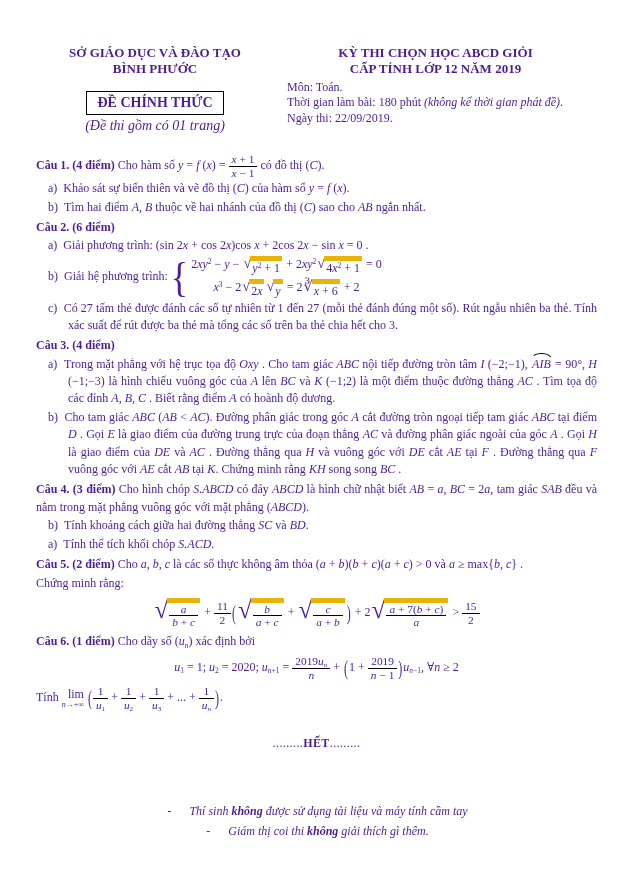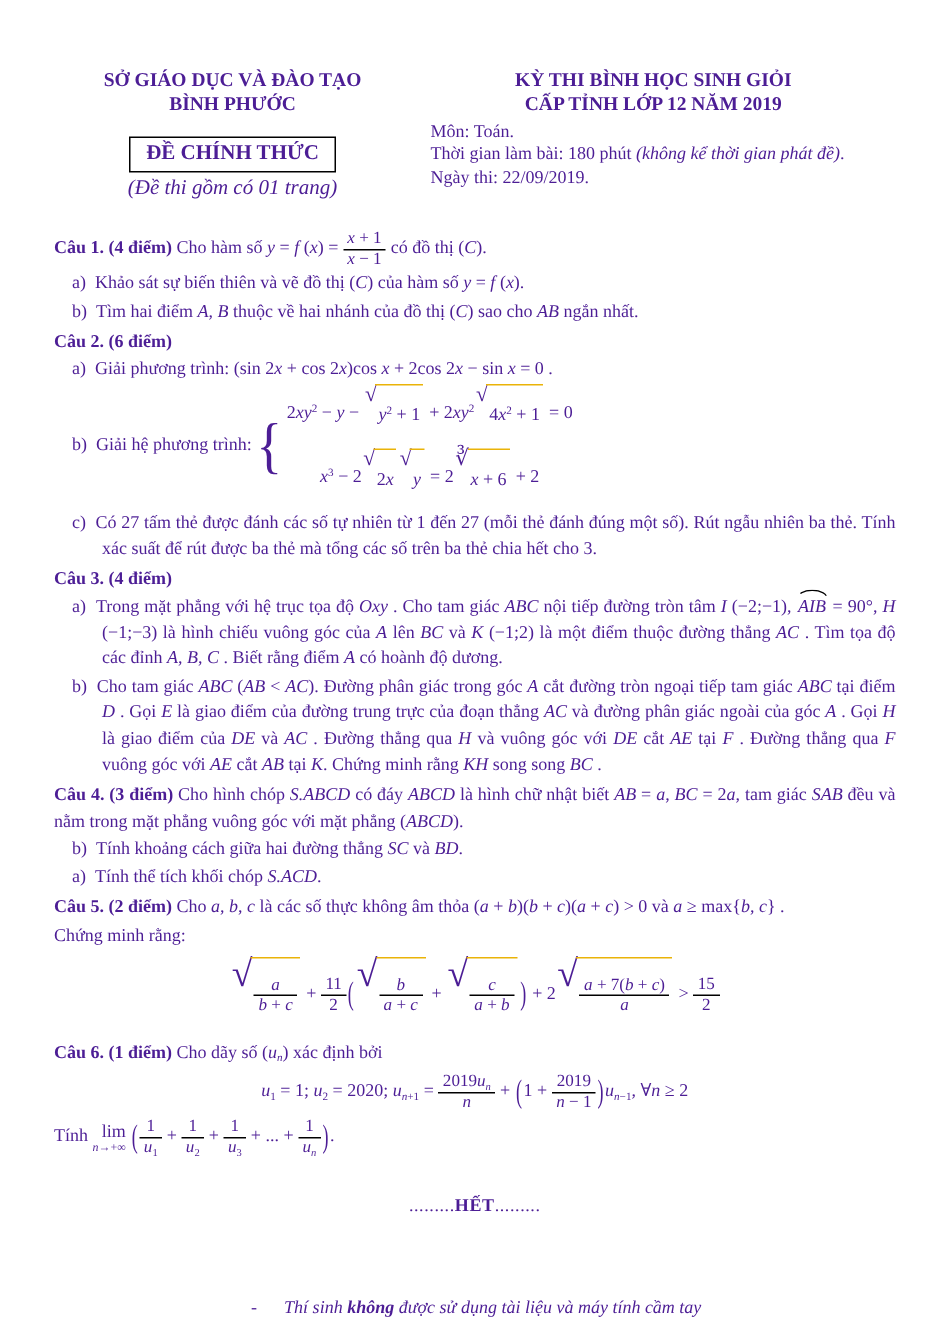--- a/index.html
+++ b/index.html
@@ -30,21 +30,21 @@
   sub,sup{ font-size:0.62em; line-height:0; }
   sub{ vertical-align:-0.35em; }
   sup{ vertical-align:0.55em; }
   .fr{ display:inline-block; vertical-align:middle; text-align:center;
        line-height:1.1; font-size:0.95em; text-indent:0; }
   .fr>span{ display:block; padding:0 3px; text-indent:0; }
   .fr>span+span{ border-top:1px solid #000; }
   .sq{ display:inline-flex; align-items:flex-start; vertical-align:middle;
        white-space:nowrap; text-indent:0; margin:0 1px; }
   .rs{ display:inline-block; line-height:1.05; font-size:1.2em; margin-right:-1px; }
-  .rr{ display:inline-block; border-top:1px solid #eab308; padding:12px 2px; line-height:1.2; text-indent:0; }
+  .rr{ display:inline-block; border-top:5px solid #eab308; padding:0 2px; line-height:1.2; text-indent:0; }
   .sq.t .rs{ font-size:2.1em; line-height:1; margin-top:-1px; }
   .sys{ display:inline-flex; align-items:center; vertical-align:middle; text-indent:0; }
   .sbr{ font-size:36px; line-height:1; transform:scaleY(1.15); margin-right:3px; font-weight:400; }
   .srows{ display:flex; flex-direction:column; row-gap:4px; text-align:center; }
   .bp{ display:inline-block; transform:scaleY(1.8); vertical-align:middle;
        text-indent:0; padding:0 1px; }
   .lim{ display:inline-flex; flex-direction:column; align-items:flex-end;
         vertical-align:middle; line-height:1.05; text-indent:0; }
   .limsub{ font-size:8px; }
   .hat{ position:relative; display:inline-block; padding:0 1px; text-indent:0; }
@@ -64,21 +64,21 @@
   <div class="hdr">
     <div class="hcol-left">
       <div class="htitle">SỞ GIÁO DỤC VÀ ĐÀO TẠO</div>
       <div class="htitle">BÌNH PHƯỚC</div>
       <div>
         <span class="stamp">ĐỀ CHÍNH THỨC</span>
       </div>
       <div class="stampnote">(Đề thi gồm có 01 trang)</div>
     </div>
     <div class="hcol-right">
-      <div class="htitle">KỲ THI BÌNH HỌC SINH GIỎI</div>
+      <div class="htitle">KỲ THI CHỌN HỌC ABCD GIỎI</div>
       <div class="htitle">CẤP TỈNH LỚP 12 NĂM 2019</div>
       <div class="hinfo">
         <div>Môn: Toán.</div>
         <div>Thời gian làm bài: 180 phút <i>(không kể thời gian phát đề)</i>.</div>
         <div>Ngày thi: 22/09/2019.</div>
       </div>
     </div>
   </div>
 
   <div class="body">

